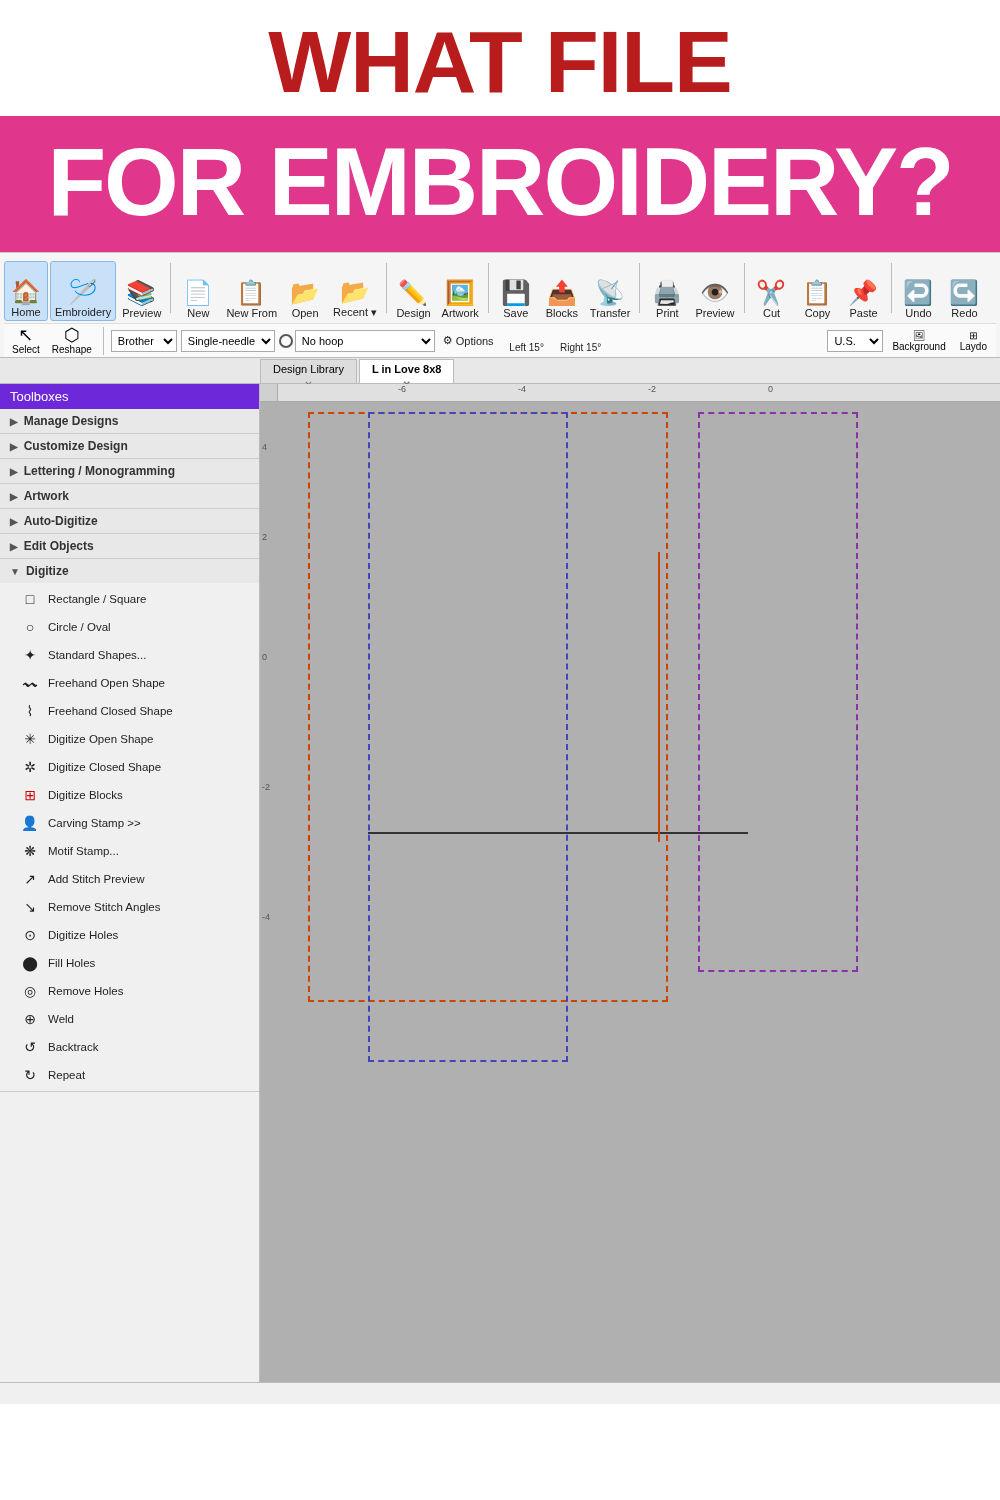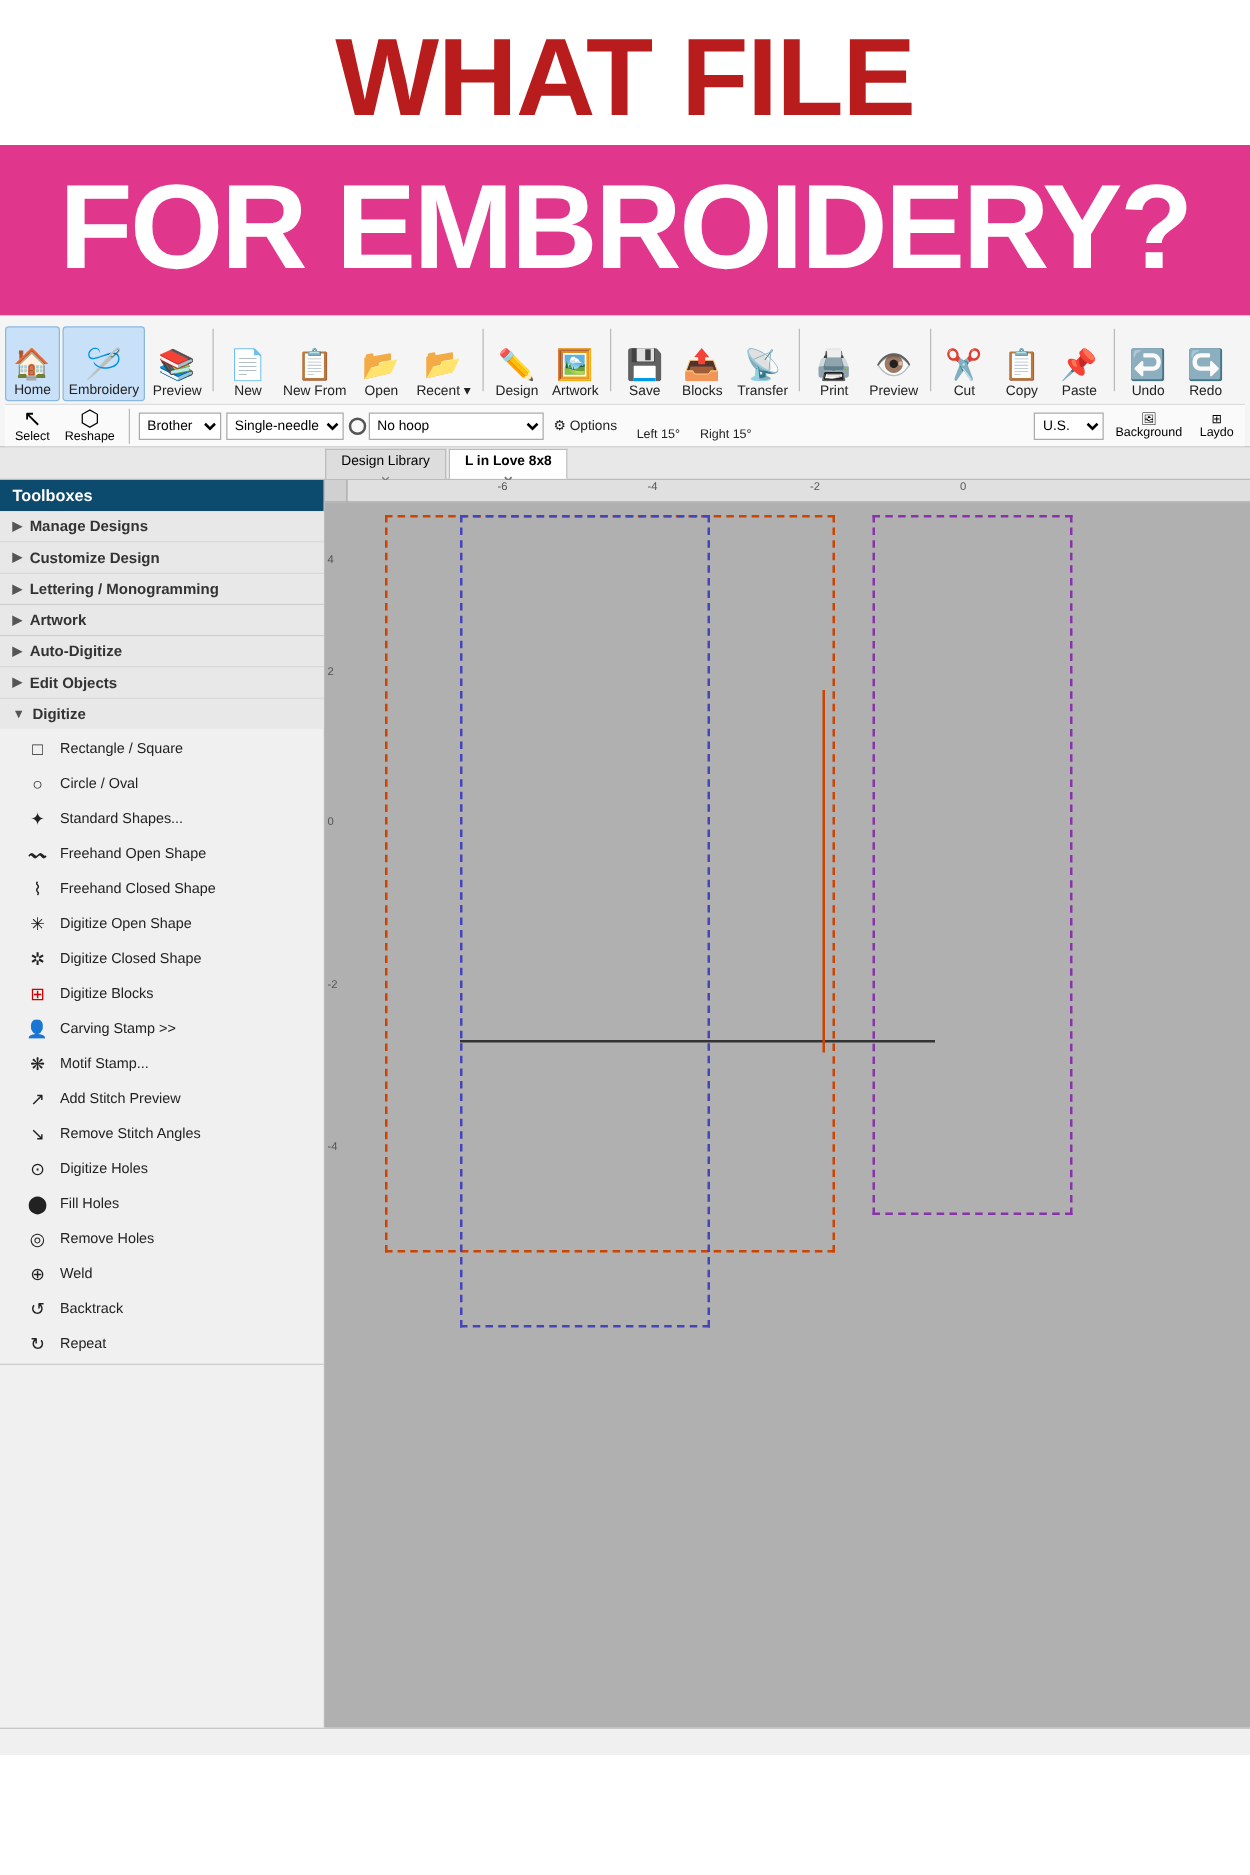--- a/index.html
+++ b/index.html
@@ -177,24 +177,24 @@
 
     
     #toolbox {
       width: 260px;
       background: #f0f0f0;
       border-right: 1px solid #bbb;
       overflow-y: auto;
       flex-shrink: 0;
     }
     #toolbox-header {
-      background: #0c4a6e;
+      background: #6d28d9;
       color: #fff;
       font-size: 13px;
-      font-weight: bold;
+      font-weight: normal;
       padding: 5px 10px;
     }
     .toolbox-group {
       border-bottom: 1px solid #ccc;
     }
     .toolbox-group-header {
       display: flex;
       align-items: center;
       padding: 5px 10px;
       font-size: 12px;

